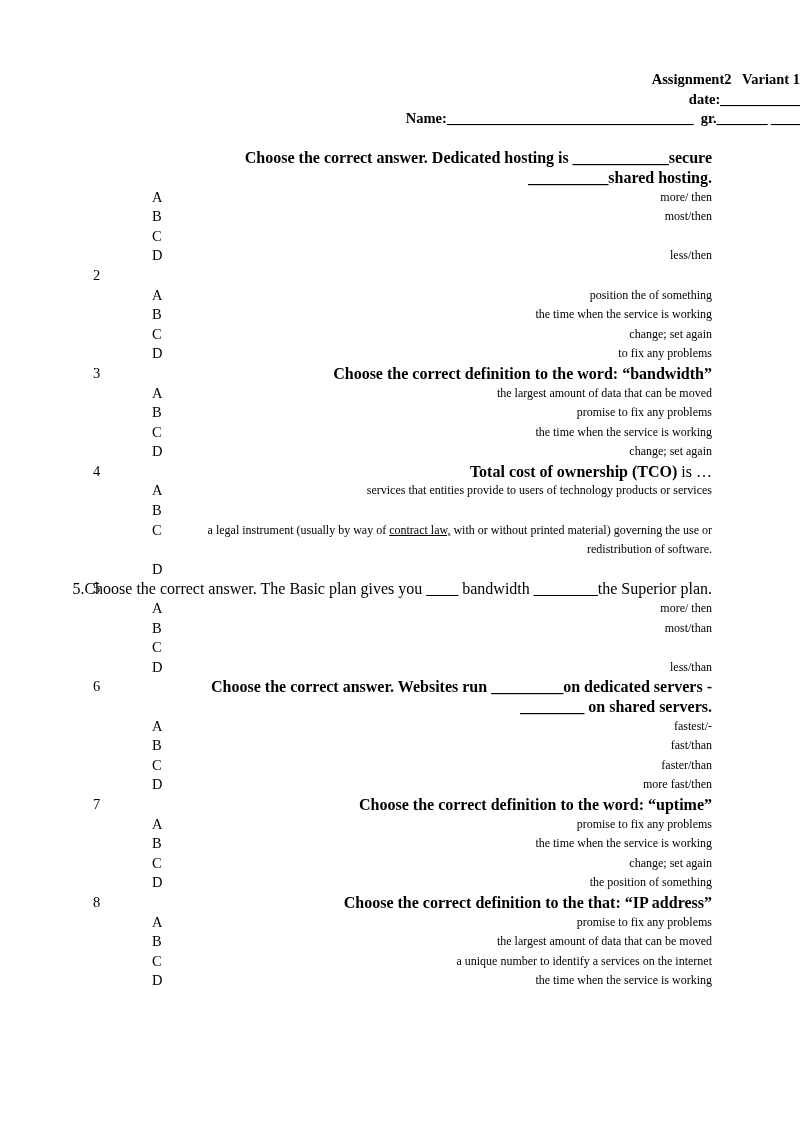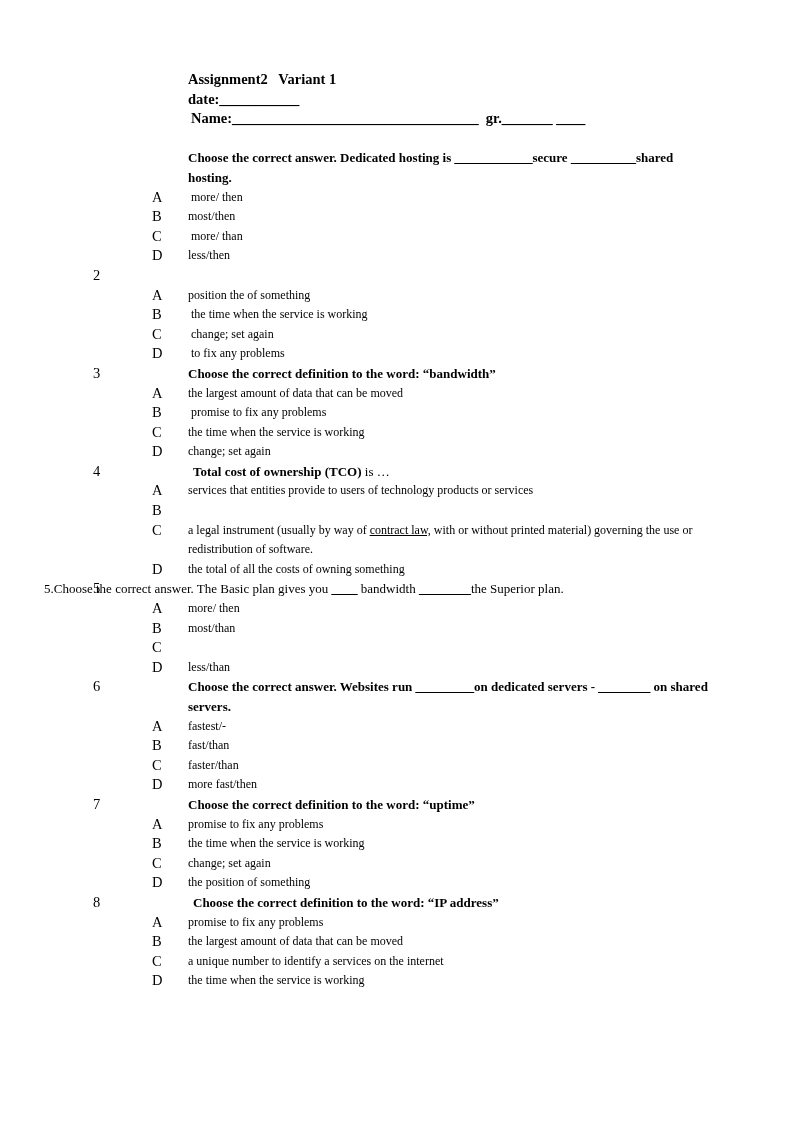--- a/index.html
+++ b/index.html
@@ -23,20 +23,21 @@
     width: 800px;
     height: 1131px;
     background: #ffffff;
   }
 
   .doc-body {
     position: absolute;
     left: 0;
     top: 70px;
     width: 800px;
+    text-align: right;
   }
 
   
   .header {
     padding-left: 188px;
   }
   .header-line {
     font-weight: bold;
     font-size: 14.5px;
     line-height: 19.6px;
@@ -62,21 +63,21 @@
   .qnum {
     position: absolute;
     left: 93px;
     top: 0;
     font-size: 14.5px;
     line-height: 19.6px;
   }
   .qtext {
     margin-left: 188px;
     margin-right: 88px;
-    font-size: 13px;
+    font-size: 16px;
     line-height: 19.6px;
     font-weight: bold;
   }
   .qtext.plain {
     font-weight: normal;
     margin-left: 44px;
   }
   .qtext.extra-indent {
     text-indent: 5px;
   }
@@ -126,21 +127,20 @@
     <div class="orow">
         <div class="oletter">A</div>
         <div class="otext"> more/ then</div>
       </div>
     <div class="orow">
         <div class="oletter">B</div>
         <div class="otext">most/then</div>
       </div>
     <div class="orow">
         <div class="oletter">C</div>
-        <div class="otext"> more/ than</div>
       </div>
     <div class="orow">
         <div class="oletter">D</div>
         <div class="otext">less/then</div>
       </div>
 
     <div class="qrow">
       <div class="qnum">2</div>
     </div>
     <div class="orow">
@@ -191,21 +191,20 @@
       </div>
     <div class="orow">
         <div class="oletter">B</div>
       </div>
     <div class="orow">
         <div class="oletter">C</div>
         <div class="otext"><span>a legal instrument (usually by way of </span><u class="ul">contract law,</u><span> with or without printed material) governing the use or redistribution of software.</span></div>
       </div>
     <div class="orow">
         <div class="oletter">D</div>
-        <div class="otext">the total of all the costs of owning something</div>
       </div>
 
     <div class="qrow">
       <div class="qnum">5</div>
       <div class="qtext plain"><span>5.Choose the correct answer. The Basic plan gives you </span><span class="blank">____</span><span> bandwidth </span><span class="blank">________</span><span>the Superior plan.</span></div>
     </div>
     <div class="orow">
         <div class="oletter">A</div>
         <div class="otext">more/ then</div>
       </div>
@@ -258,21 +257,21 @@
         <div class="oletter">C</div>
         <div class="otext">change; set again</div>
       </div>
     <div class="orow">
         <div class="oletter">D</div>
         <div class="otext">the position of something</div>
       </div>
 
     <div class="qrow">
       <div class="qnum">8</div>
-      <div class="qtext extra-indent">Choose the correct definition to the word: “IP address”</div>
+      <div class="qtext extra-indent">Choose the correct definition to the that: “IP address”</div>
     </div>
     <div class="orow">
         <div class="oletter">A</div>
         <div class="otext">promise to fix any problems</div>
       </div>
     <div class="orow">
         <div class="oletter">B</div>
         <div class="otext">the largest amount of data that can be moved</div>
       </div>
     <div class="orow">

